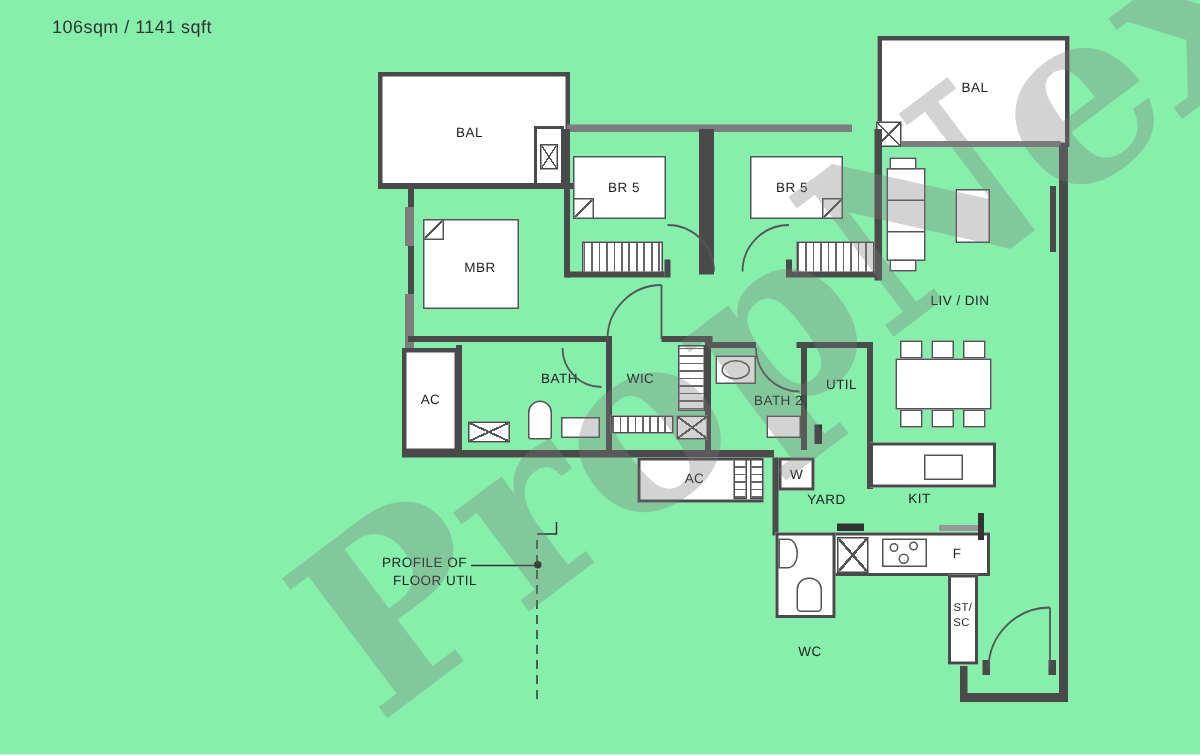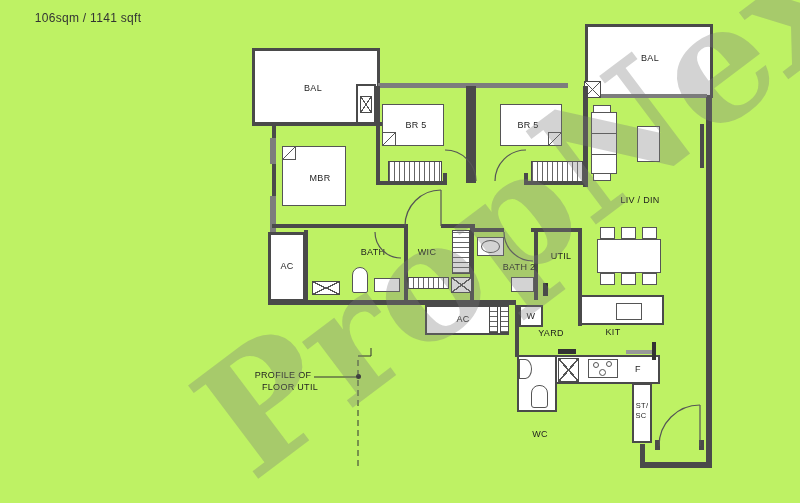--- a/index.html
+++ b/index.html
@@ -1,16 +1,16 @@
 <!DOCTYPE html>
 <html><head>
 <meta charset="utf-8">
 <style>
   html,body{margin:0;padding:0;background:#fff;}
-  #stage{position:relative;width:800px;height:503px;background:#bef264;overflow:hidden;
+  #stage{position:relative;width:800px;height:503px;background:#86efac;overflow:hidden;
          font-family:"Liberation Sans",sans-serif;}
   .w{position:absolute;background:#4a4a4a;}        
   .win{position:absolute;background:#7d7d7d;}      
   .box{position:absolute;border:2px solid #4a4a4a;background:#fff;box-sizing:border-box;}
   .box3{position:absolute;border:3px solid #4a4a4a;background:#fff;box-sizing:border-box;}
   .furn{position:absolute;border:1px solid #555;background:#fff;box-sizing:border-box;}
   .lbl{position:absolute;font-size:9px;color:#1e1e1e;white-space:nowrap;
        transform:translate(-50%,-50%);letter-spacing:.3px;}
   .lbl-sm{font-size:7.5px;}
   .xbox{position:absolute;border:1px solid #4a4a4a;box-sizing:border-box;background:

